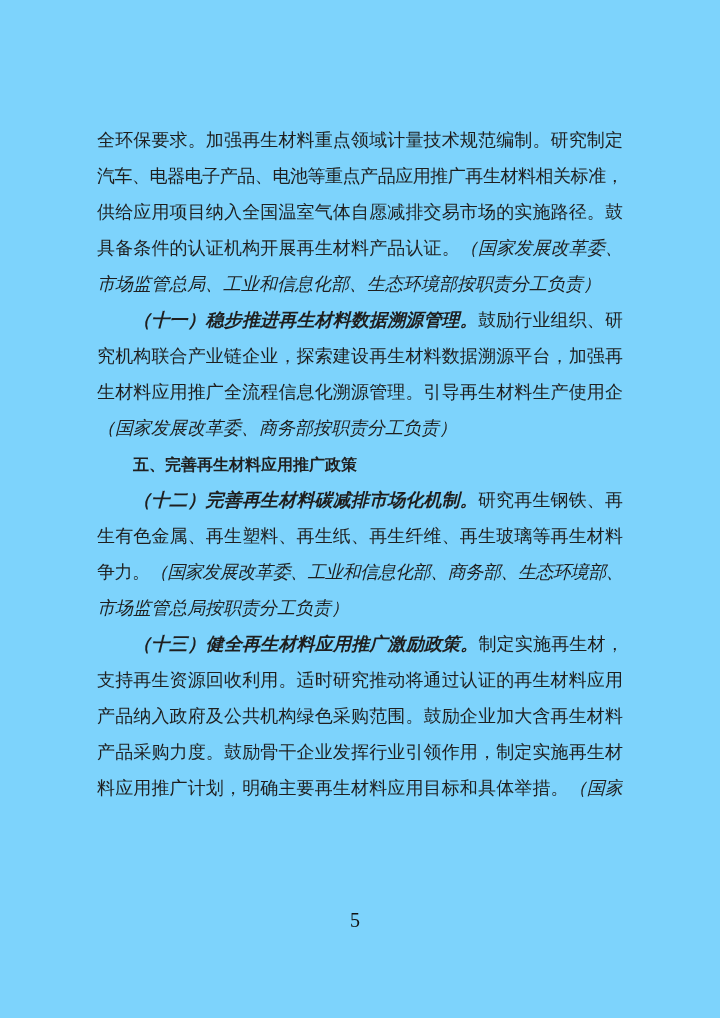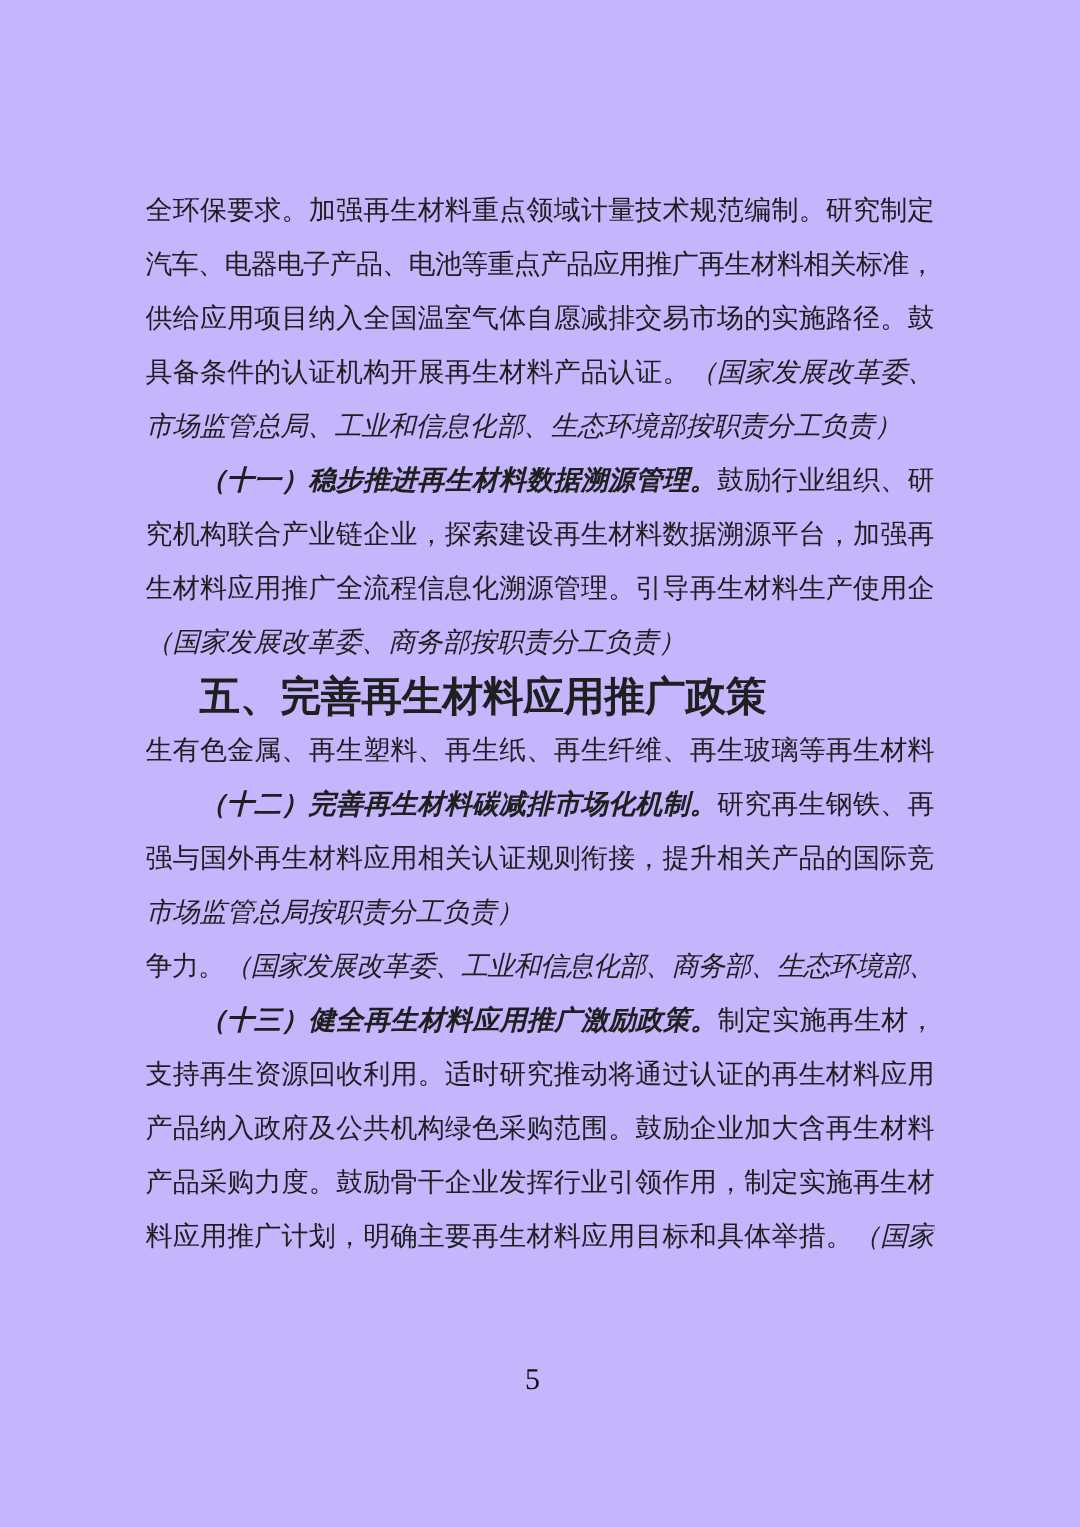--- a/index.html
+++ b/index.html
@@ -4,21 +4,21 @@
 <style>
   html, body {
     margin: 0;
     padding: 0;
     background: #ffffff;
   }
   .page {
     position: relative;
     width: 720px;
     height: 1018px;
-    background: #c4b5fd;
+    background: #7dd3fc;
     overflow: hidden;
     font-family: "Liberation Serif", "DejaVu Serif", serif;
     color: #1f1f1f;
   }
   .content {
     position: absolute;
     left: 97px;
     top: 122px;
     width: 526px;
     font-size: 18px;
@@ -53,21 +53,21 @@
   
   .r-kaib {
     font-style: italic;
     font-weight: 700;
   }
   
   .r-hei {
     font-family: "Liberation Sans", "DejaVu Sans", sans-serif;
     font-style: normal;
     font-weight: 700;
-    font-size: 27px;
+    font-size: 16px;
   }
   .pageno {
     position: absolute;
     left: 0;
     right: 10px;
     top: 906px;
     height: 28px;
     line-height: 28px;
     text-align: center;
     font-size: 20px;
@@ -95,30 +95,29 @@
 
     <div class="line"><span class="r-body">究机构联合产业链企业，探索建设再生材料数据溯源平台，加强再</span></div>
 
     <div class="line"><span class="r-body">生材料应用推广全流程信息化溯源管理。引导再生材料生产使用企</span></div>
 
 
     <div class="line last"><span class="r-kai">（国家发展改革委、商务部按职责分工负责）</span></div>
 
     <div class="line ind last"><span class="r-hei">五、完善再生材料应用推广政策</span></div>
 
+    <div class="line ind"><span class="r-kaib">（十二）完善再生材料碳减排市场化机制。</span><span class="r-body">研究再生钢铁、再</span></div>
+
     <div class="line"><span class="r-body">生有色金属、再生塑料、再生纸、再生纤维、再生玻璃等再生材料</span></div>
 
-    <div class="line ind"><span class="r-kaib">（十二）完善再生材料碳减排市场化机制。</span><span class="r-body">研究再生钢铁、再</span></div>
 
 
-    <div class="line"><span class="r-body">强与国外再生材料应用相关认证规则衔接，提升相关产品的国际竞</span></div>
+    <div class="line tight"><span class="r-body">争力。</span><span class="r-kai">（国家发展改革委、工业和信息化部、商务部、生态环境部、</span></div>
 
     <div class="line last"><span class="r-kai">市场监管总局按职责分工负责）</span></div>
-
-    <div class="line tight"><span class="r-body">争力。</span><span class="r-kai">（国家发展改革委、工业和信息化部、商务部、生态环境部、</span></div>
 
     <div class="line ind tight"><span class="r-kaib">（十三）健全再生材料应用推广激励政策。</span><span class="r-body">制定实施再生材，</span></div>
 
     <div class="line"><span class="r-body">支持再生资源回收利用。适时研究推动将通过认证的再生材料应用</span></div>
 
     <div class="line"><span class="r-body">产品纳入政府及公共机构绿色采购范围。鼓励企业加大含再生材料</span></div>
 
     <div class="line"><span class="r-body">产品采购力度。鼓励骨干企业发挥行业引领作用，制定实施再生材</span></div>
 
     <div class="line"><span class="r-body">料应用推广计划，明确主要再生材料应用目标和具体举措。</span><span class="r-kai">（国家</span></div>

